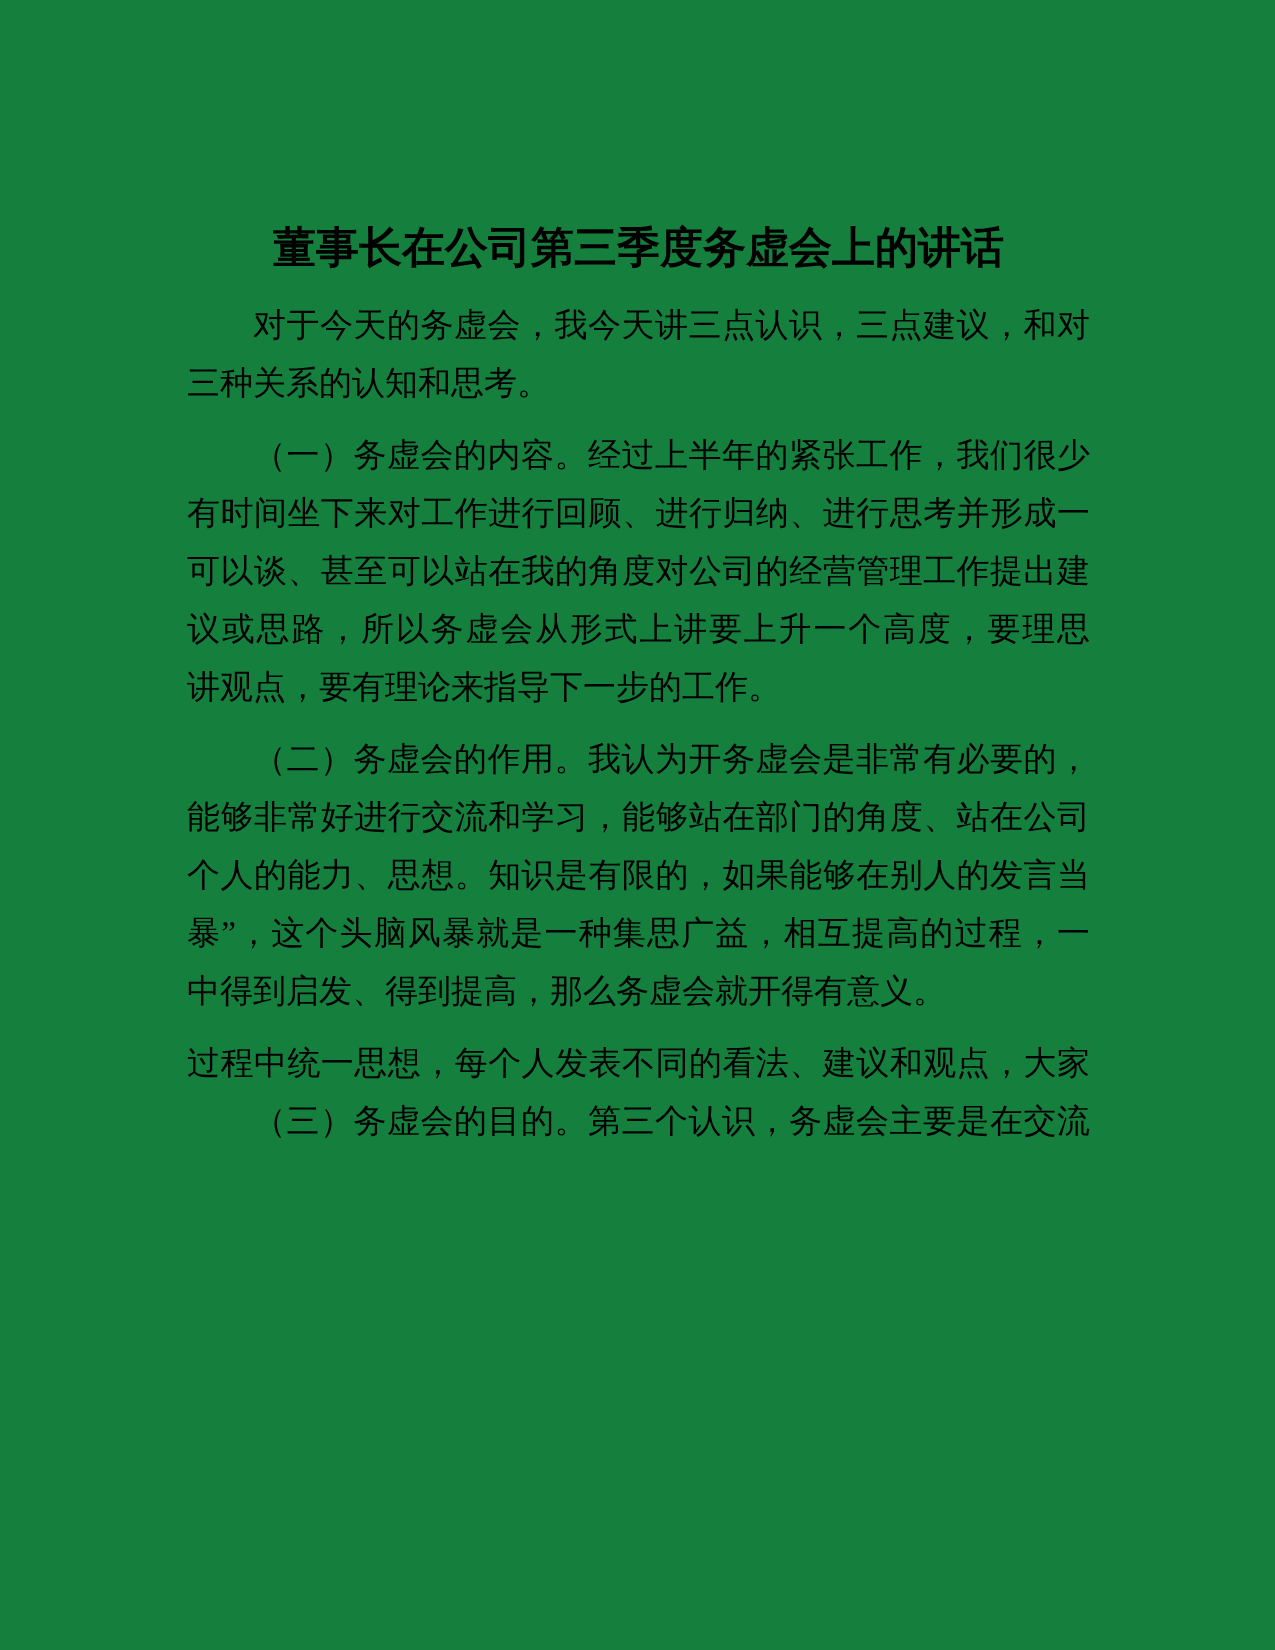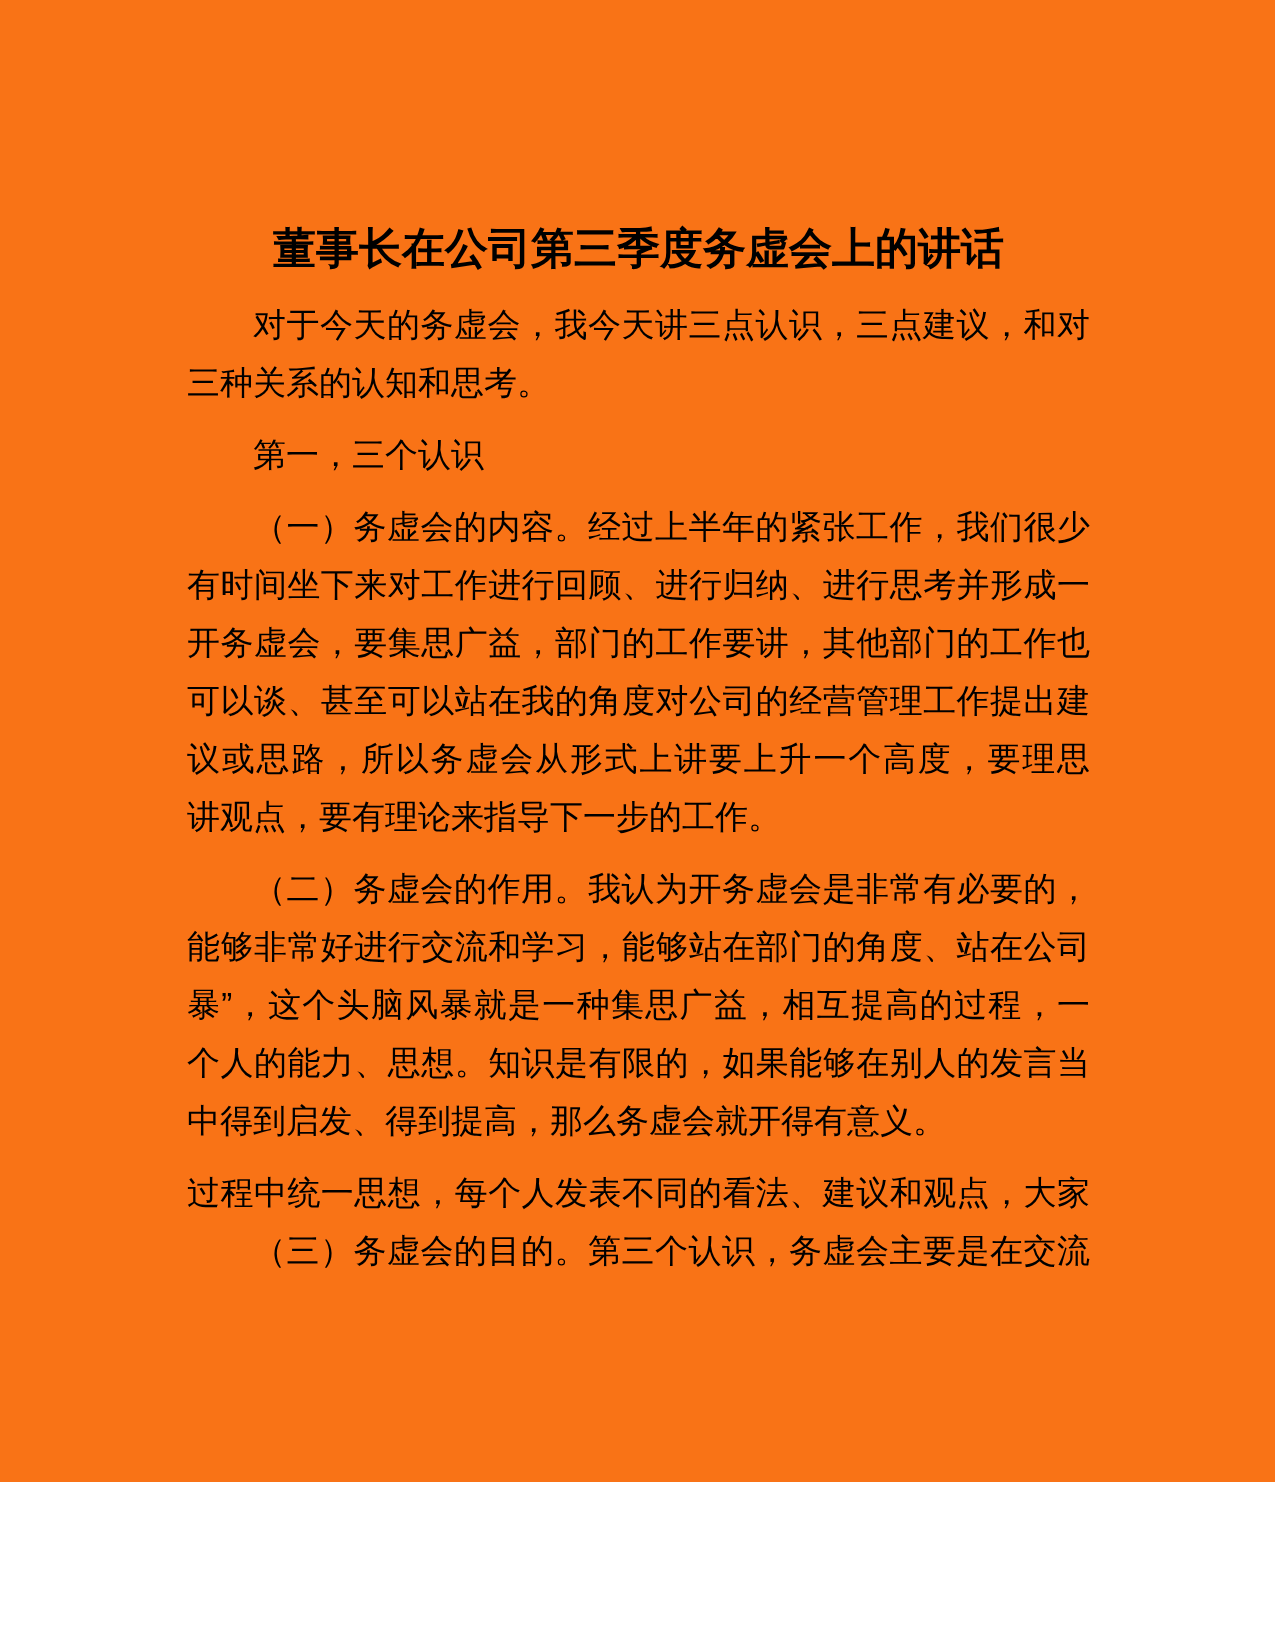--- a/index.html
+++ b/index.html
@@ -3,24 +3,24 @@
 <meta charset="utf-8">
 <style>
   html, body {
     margin: 0;
     padding: 0;
     background: #ffffff;
   }
   .page {
     position: relative;
     width: 1275px;
-    height: 1482px;
-    background: #f97316;
+    height: 1650px;
+    background: #15803d;
     overflow: hidden;
-    font-family: Liberation Sans, sans-serif;
+    font-family: Liberation Serif, serif;
     color: #000000;
   }
   .content {
     position: absolute;
     left: 187px;
     top: 218px;
     width: 903px;
   }
   .doc-title {
     font-size: 43px;
@@ -54,35 +54,31 @@
 
 <div class="page">
   <div class="content">
     <div class="doc-title">董事长在公司第三季度务虚会上的讲话</div>
     <div>
         <div class="paragraph">
           <div class="line j indent">对于今天的务虚会，我今天讲三点认识，三点建议，和对</div>
           <div class="line">三种关系的认知和思考。</div>
         </div>
         <div class="paragraph">
-          <div class="line indent">第一，三个认识</div>
-        </div>
-        <div class="paragraph">
           <div class="line j indent">（一）务虚会的内容。经过上半年的紧张工作，我们很少</div>
           <div class="line j">有时间坐下来对工作进行回顾、进行归纳、进行思考并形成一</div>
-          <div class="line j">开务虚会，要集思广益，部门的工作要讲，其他部门的工作也</div>
           <div class="line j">可以谈、甚至可以站在我的角度对公司的经营管理工作提出建</div>
           <div class="line j">议或思路，所以务虚会从形式上讲要上升一个高度，要理思路、</div>
           <div class="line">讲观点，要有理论来指导下一步的工作。</div>
         </div>
         <div class="paragraph">
           <div class="line j indent">（二）务虚会的作用。我认为开务虚会是非常有必要的，</div>
           <div class="line j">能够非常好进行交流和学习，能够站在部门的角度、站在公司</div>
+          <div class="line j">个人的能力、思想。知识是有限的，如果能够在别人的发言当</div>
           <div class="line j">暴”，这个头脑风暴就是一种集思广益，相互提高的过程，一</div>
-          <div class="line j">个人的能力、思想。知识是有限的，如果能够在别人的发言当</div>
           <div class="line">中得到启发、得到提高，那么务虚会就开得有意义。</div>
         </div>
         <div class="paragraph">
           <div class="line j">过程中统一思想，每个人发表不同的看法、建议和观点，大家</div>
           <div class="line j indent">（三）务虚会的目的。第三个认识，务虚会主要是在交流</div>
         </div>
       </div>
   </div>
 </div>
 

